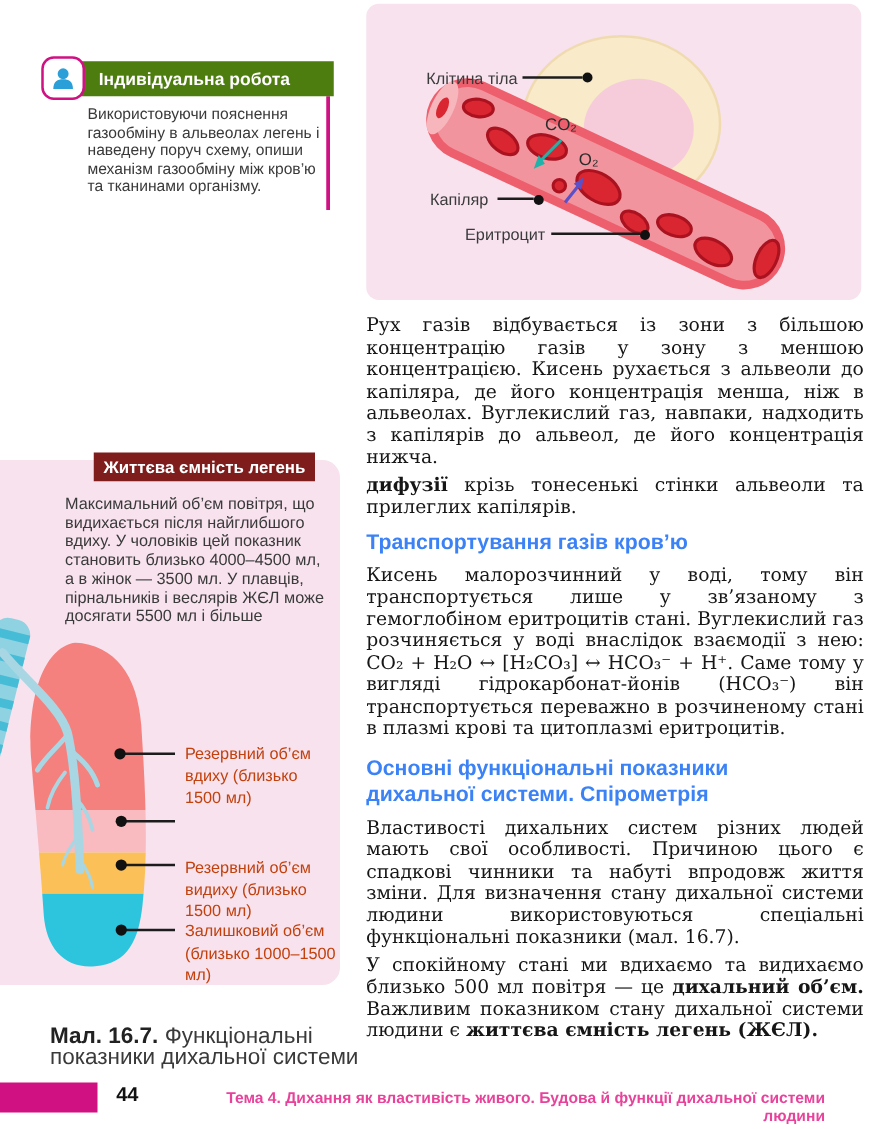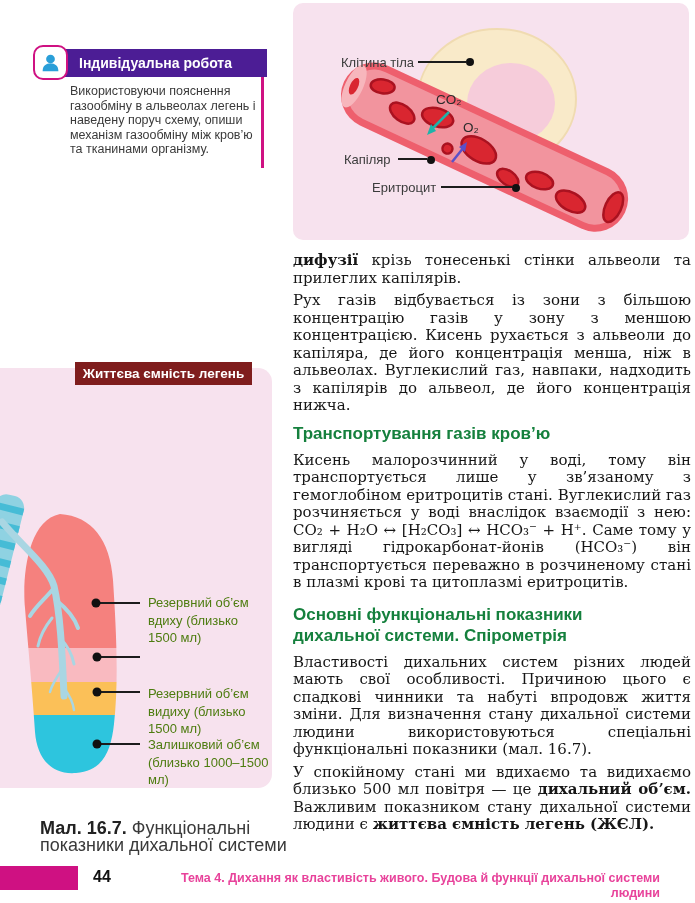--- a/index.html
+++ b/index.html
@@ -10,21 +10,21 @@
   }
   .abs { position:absolute; }
 
   
   .iw-icon {
     left:33px; top:45px; width:35px; height:35px; background:#fff;
     border:2.5px solid #cf1182; border-radius:10px;
     display:flex; align-items:center; justify-content:center; z-index:3;
   }
   .iw-header {
-    left:63px; top:49px; width:204px; height:28px; background:#4c1d95;
+    left:63px; top:49px; width:204px; height:28px; background:#4d7c0f;
     color:#fff; font-weight:bold; font-size:14px; line-height:28px;
     padding-left:16px; z-index:2;
   }
   .iw-vline { left:261px; top:77px; width:2.5px; height:91px; background:#cf1182; }
   .iw-body {
     left:70px; top:84px; width:192px; font-size:12.5px; line-height:14.6px;
     color:#3a3a3a;
   }
 
   
@@ -41,40 +41,40 @@
   .vc-header {
     left:75px; top:362px; width:177px; height:23px; background:#7f1d1d;
     color:#fff; font-weight:bold; font-size:13.5px; line-height:23px;
     text-align:center; z-index:2;
   }
   .vc-body {
     left:52px; top:395px; width:212px; font-size:13px; line-height:15px;
     color:#3a3a3a;
   }
   .lung-label {
-    color:#4d7c0f; font-size:13px; line-height:17.5px; width:122px;
+    color:#c2410c; font-size:13px; line-height:17.5px; width:122px;
   }
 
   .fig-caption {
     left:40px; top:820px; width:252px; font-size:18px; line-height:17px;
     color:#3a3a3a;
   }
   .fig-caption b { color:#222; }
 
   
   .main-col {
     left:293px; top:252px; width:398px;
     font-family:"DejaVu Serif", serif; font-size:15px; line-height:17.5px;
     color:#161616;
   }
   .main-col p { text-align:justify; margin:0 0 5px 0; }
   .main-col b { font-weight:bold; }
   h3.mag {
     font-family:"Liberation Sans", sans-serif; font-weight:bold;
-    color:#15803d; font-size:17px; line-height:21px; margin:8px 0 8px 0;
+    color:#3b82f6; font-size:17px; line-height:21px; margin:8px 0 8px 0;
   }
   h3.mag span { display:block; }
 
   
   .footer-bar { left:0; top:866px; width:78px; height:24px; background:#cf1182; }
   .page-num { left:93px; top:868px; font-size:16px; font-weight:bold; color:#111; }
   .footer-topic {
     left:130px; top:871px; width:530px; text-align:right;
     font-size:12.5px; font-weight:bold; color:#e8439b; line-height:15px;
   }
@@ -138,20 +138,21 @@
     </g>
   </svg>
   <div class="abs diagram-label" style="left:330px;top:55px;width:84px;text-align:right;">Клітина тіла</div>
   <div class="abs diagram-label gas-label" style="left:436px;top:92px;">CO₂</div>
   <div class="abs diagram-label gas-label" style="left:463px;top:120px;">O₂</div>
   <div class="abs diagram-label" style="left:344px;top:152px;">Капіляр</div>
   <div class="abs diagram-label" style="left:372px;top:180px;">Еритроцит</div>
 
   <div class="abs vc-box"></div>
   <div class="abs vc-header">Життєва ємність легень</div>
+  <div class="abs vc-body">Максимальний об’єм повітря, що видихається після найглибшого вдиху. У чоловіків цей показник становить близько 4000–4500 мл, а в жінок — 3500 мл. У плавців, пірнальників і веслярів ЖЄЛ може досягати 5500 мл і більше</div>
 
   <svg class="abs" style="left:0;top:488px;" width="272" height="300" viewBox="0 0 272 300">
     <defs>
       <clipPath id="lungClip">
         <path d="M 60 26 C 92 28 110 52 113 92 C 116 138 119 192 114 236 C 111 263 103 283 76 285 C 52 287 37 271 35 244 C 32 198 28 158 25 120 C 22 88 28 32 60 26 Z"></path>
       </clipPath>
     </defs>
 
     <g transform="rotate(14 0 60)">
       <rect x="-16" y="6" width="30" height="120" rx="12" fill="#8fd2e2"></rect>
@@ -198,22 +199,22 @@
 
   <div class="abs lung-label" style="left:148px;top:594px;">Резервний об’єм вдиху (близько 1500 мл)</div>
   <div class="abs lung-label" style="left:148px;top:685px;">Резервний об’єм видиху (близько 1500 мл)</div>
   <div class="abs lung-label" style="left:148px;top:736px;">Залишковий об’єм (близько 1000–1500 мл)</div>
 
   <div class="abs fig-caption">
     <b>Мал. 16.7.</b><span> Функціональні показники дихальної системи</span>
   </div>
 
   <div class="abs main-col">
+    <p>Рух газів відбувається із зони з більшою концентрацію газів у зону з меншою концентрацією. Кисень рухається з альвеоли до капіляра, де його концентрація менша, ніж в альвеолах. Вуглекислий газ, навпаки, надходить з капілярів до альвеол, де його концентрація нижча.</p>
     <p><b>дифузії</b><span> крізь тонесенькі стінки альвеоли та прилеглих капілярів.</span></p>
-    <p>Рух газів відбувається із зони з більшою концентрацію газів у зону з меншою концентрацією. Кисень рухається з альвеоли до капіляра, де його концентрація менша, ніж в альвеолах. Вуглекислий газ, навпаки, надходить з капілярів до альвеол, де його концентрація нижча.</p>
     <h3 class="mag">Транспортування газів кров’ю</h3>
     <p>Кисень малорозчинний у воді, тому він транспортується лише у зв’язаному з гемоглобіном еритроцитів стані. Вуглекислий газ розчиняється у воді внаслідок взаємодії з нею: CO₂ + H₂O ↔ [H₂CO₃] ↔ HCO₃⁻ + H⁺. Саме тому у вигляді гідрокарбонат-йонів (HCO₃⁻) він транспортується переважно в розчиненому стані в плазмі крові та цитоплазмі еритроцитів.</p>
     <h3 class="mag" style="margin-top:12px;">
       <span>Основні функціональні показники</span>
       <span>дихальної системи. Спірометрія</span>
     </h3>
     <p>Властивості дихальних систем різних людей мають свої особливості. Причиною цього є спадкові чинники та набуті впродовж життя зміни. Для визначення стану дихальної системи людини використовуються спеціальні функціональні показники (мал. 16.7).</p>
     <p><span>У спокійному стані ми вдихаємо та видихаємо близько 500 мл повітря — це </span><b>дихальний об’єм.</b><span> Важливим показником стану дихальної системи людини є </span><b>життєва ємність легень (ЖЄЛ).</b></p>
   </div>
 

